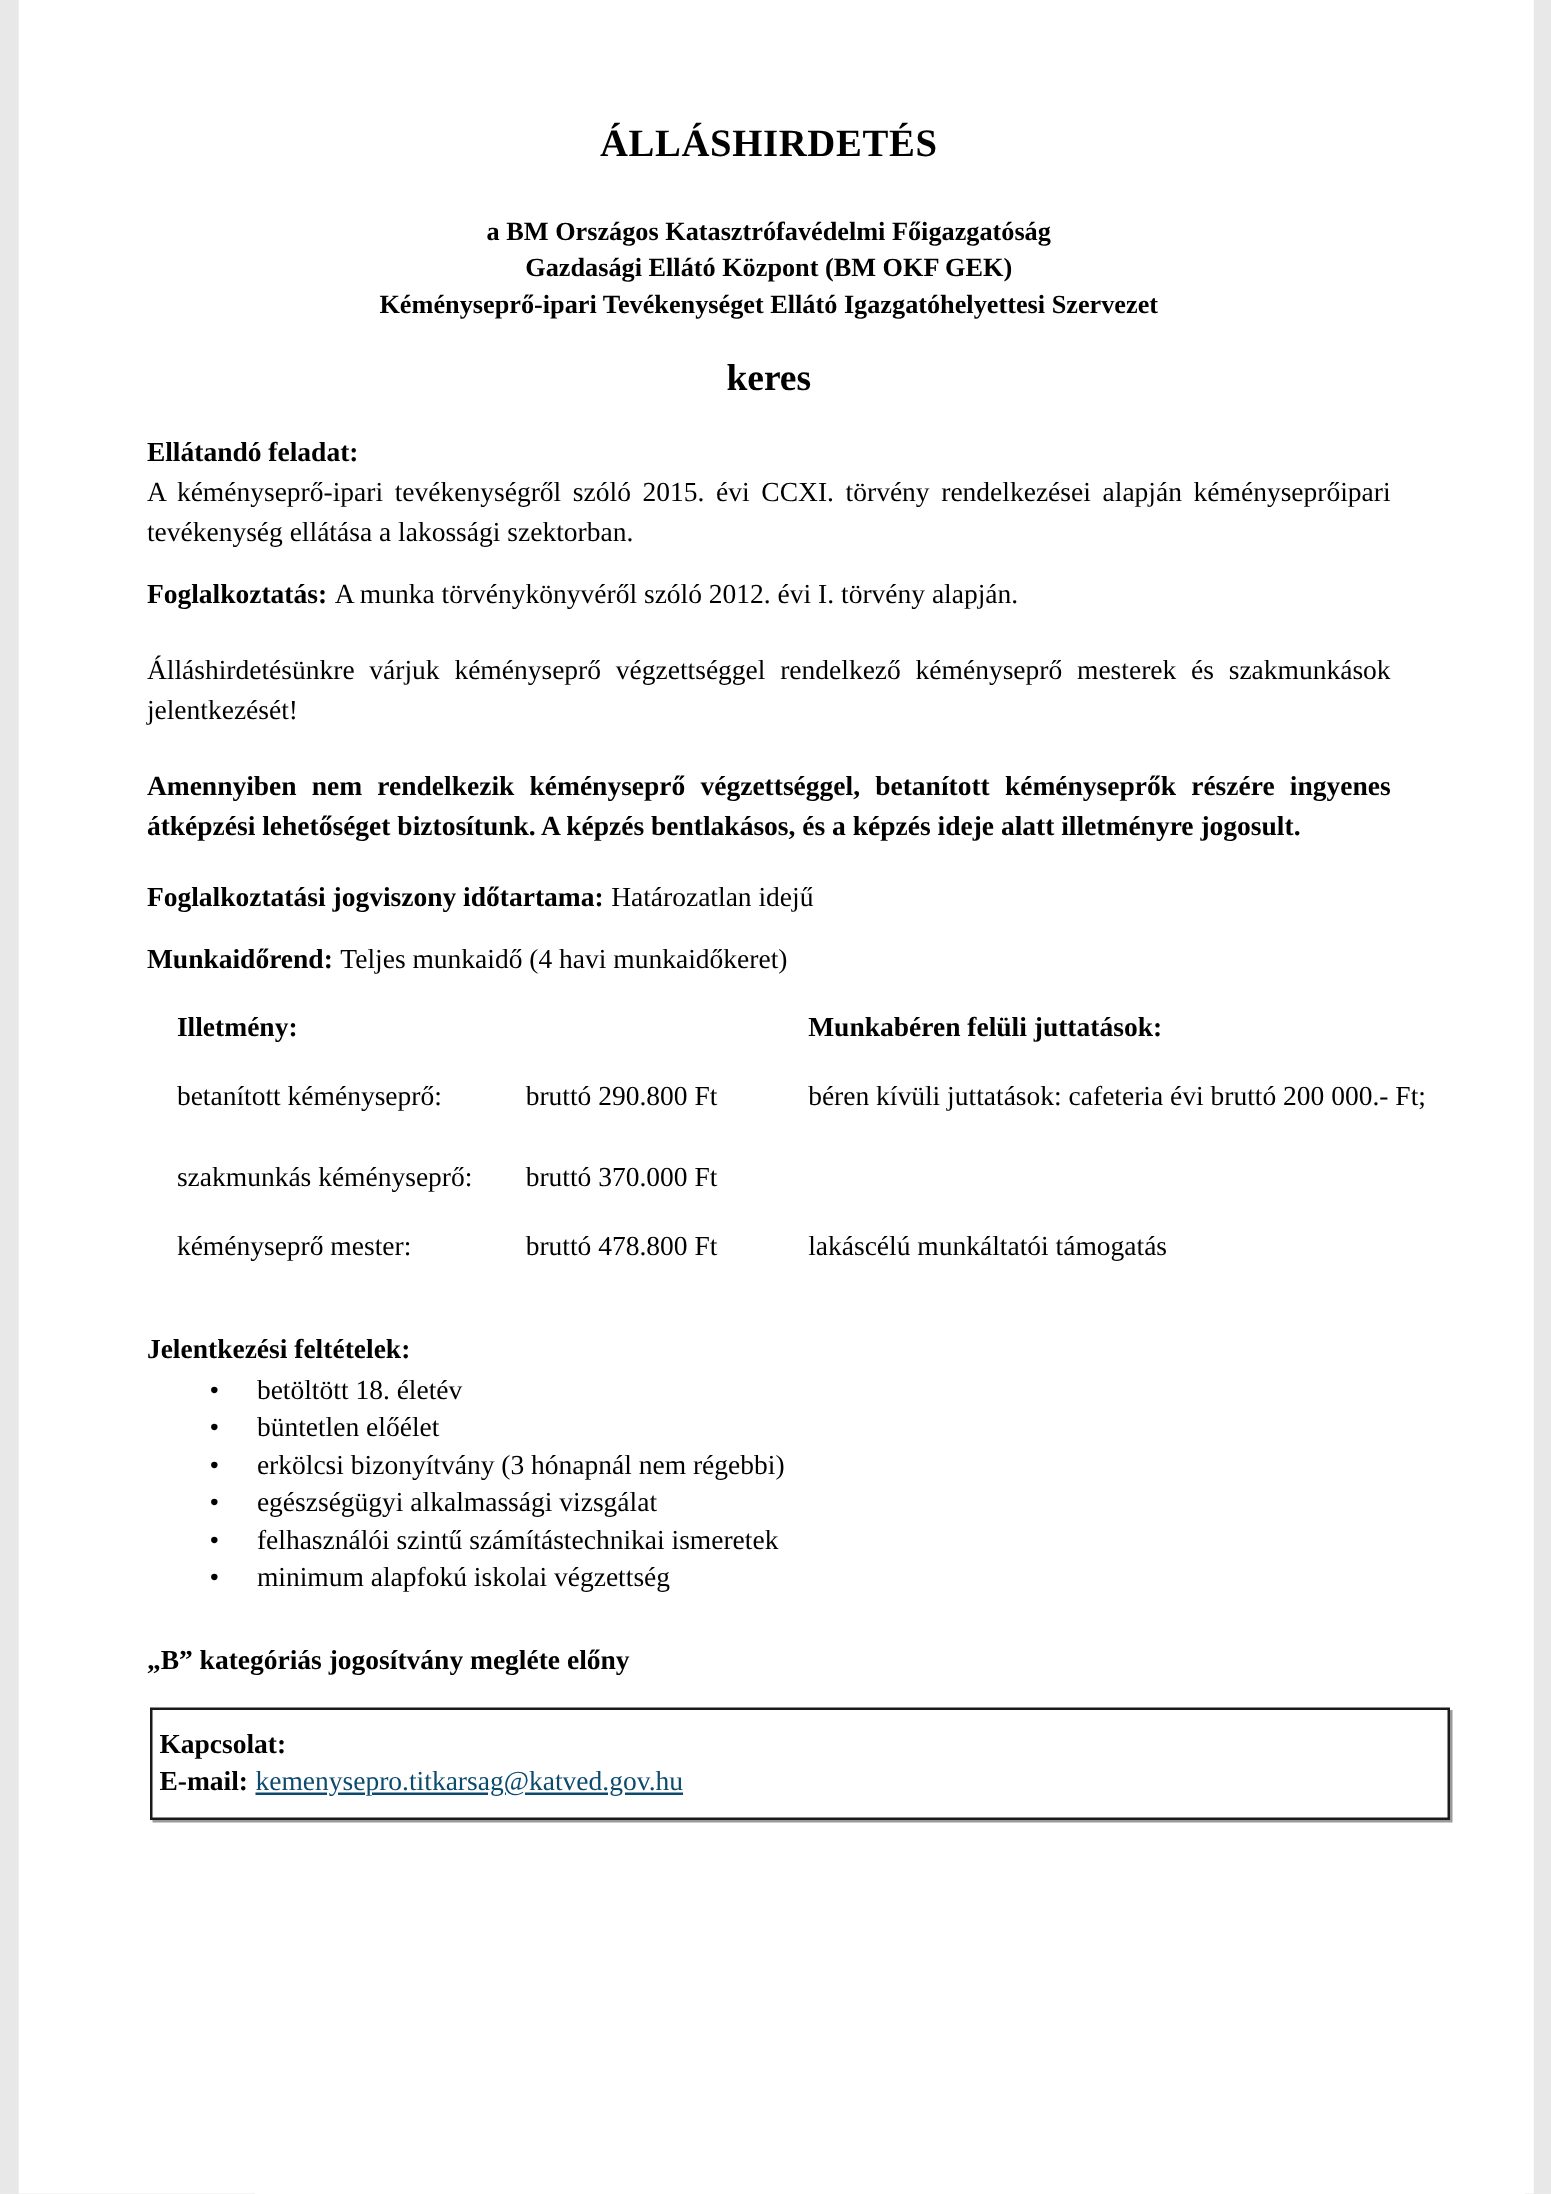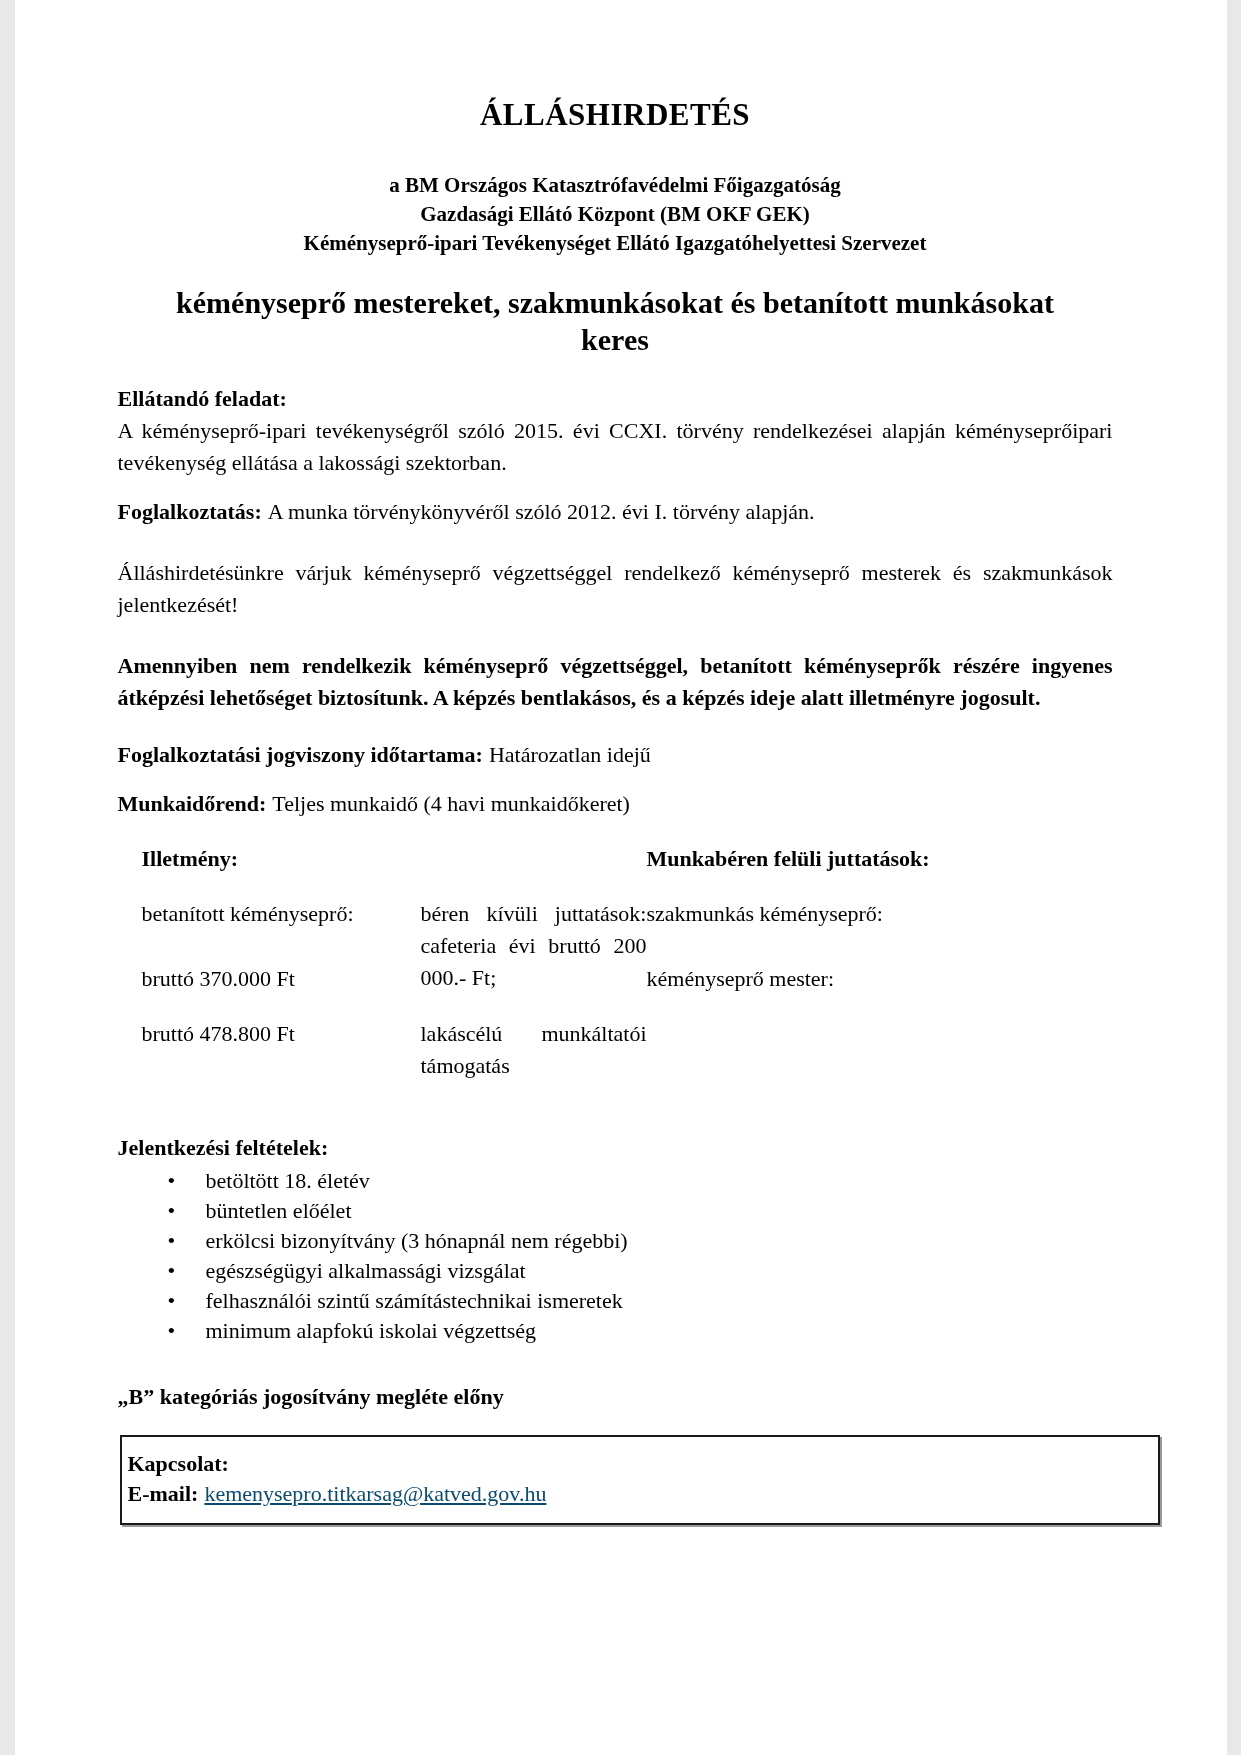--- a/index.html
+++ b/index.html
@@ -125,21 +125,20 @@
 
     <h1 class="doc-title">ÁLLÁSHIRDETÉS</h1>
 
     <div class="org-block">
       <div>a BM Országos Katasztrófavédelmi Főigazgatóság</div>
       <div>Gazdasági Ellátó Központ (BM OKF GEK)</div>
       <div>Kéményseprő-ipari Tevékenységet Ellátó Igazgatóhelyettesi Szervezet</div>
     </div>
 
     <div class="headline">
-      <div>kéményseprő mestereket, szakmunkásokat és betanított munkásokat</div>
       <div>keres</div>
     </div>
 
     <div class="sec-label task-label">Ellátandó feladat:</div>
     <p class="body-par">A kéményseprő-ipari tevékenységről szóló 2015. évi CCXI. törvény rendelkezései alapján kéményseprőipari tevékenység ellátása a lakossági szektorban.</p>
 
     <p class="inline-par sec-employment">
       <span class="inline-label">Foglalkoztatás:</span><span>A munka törvénykönyvéről szóló 2012. évi I. törvény alapján.</span>
     </p>
 
@@ -155,20 +154,21 @@
     <p class="inline-par schedule-par">
       <span class="inline-label">Munkaidőrend:</span><span>Teljes munkaidő (4 havi munkaidőkeret)</span>
     </p>
 
     <div class="salary-grid">
       <div class="cell-header">Illetmény:</div>
       <div></div>
       <div class="cell-header">Munkabéren felüli juttatások:</div>
 
       <div>betanított kéményseprő:</div>
+      <div>bruttó 290.800 Ft</div>
       <div class="cell-benefit">béren kívüli juttatások: cafeteria évi bruttó 200 000.- Ft;</div>
 
       <div>szakmunkás kéményseprő:</div>
       <div>bruttó 370.000 Ft</div>
       <div class="cell-benefit"></div>
 
       <div>kéményseprő mester:</div>
       <div>bruttó 478.800 Ft</div>
       <div class="cell-benefit">lakáscélú munkáltatói támogatás</div>
     </div>

